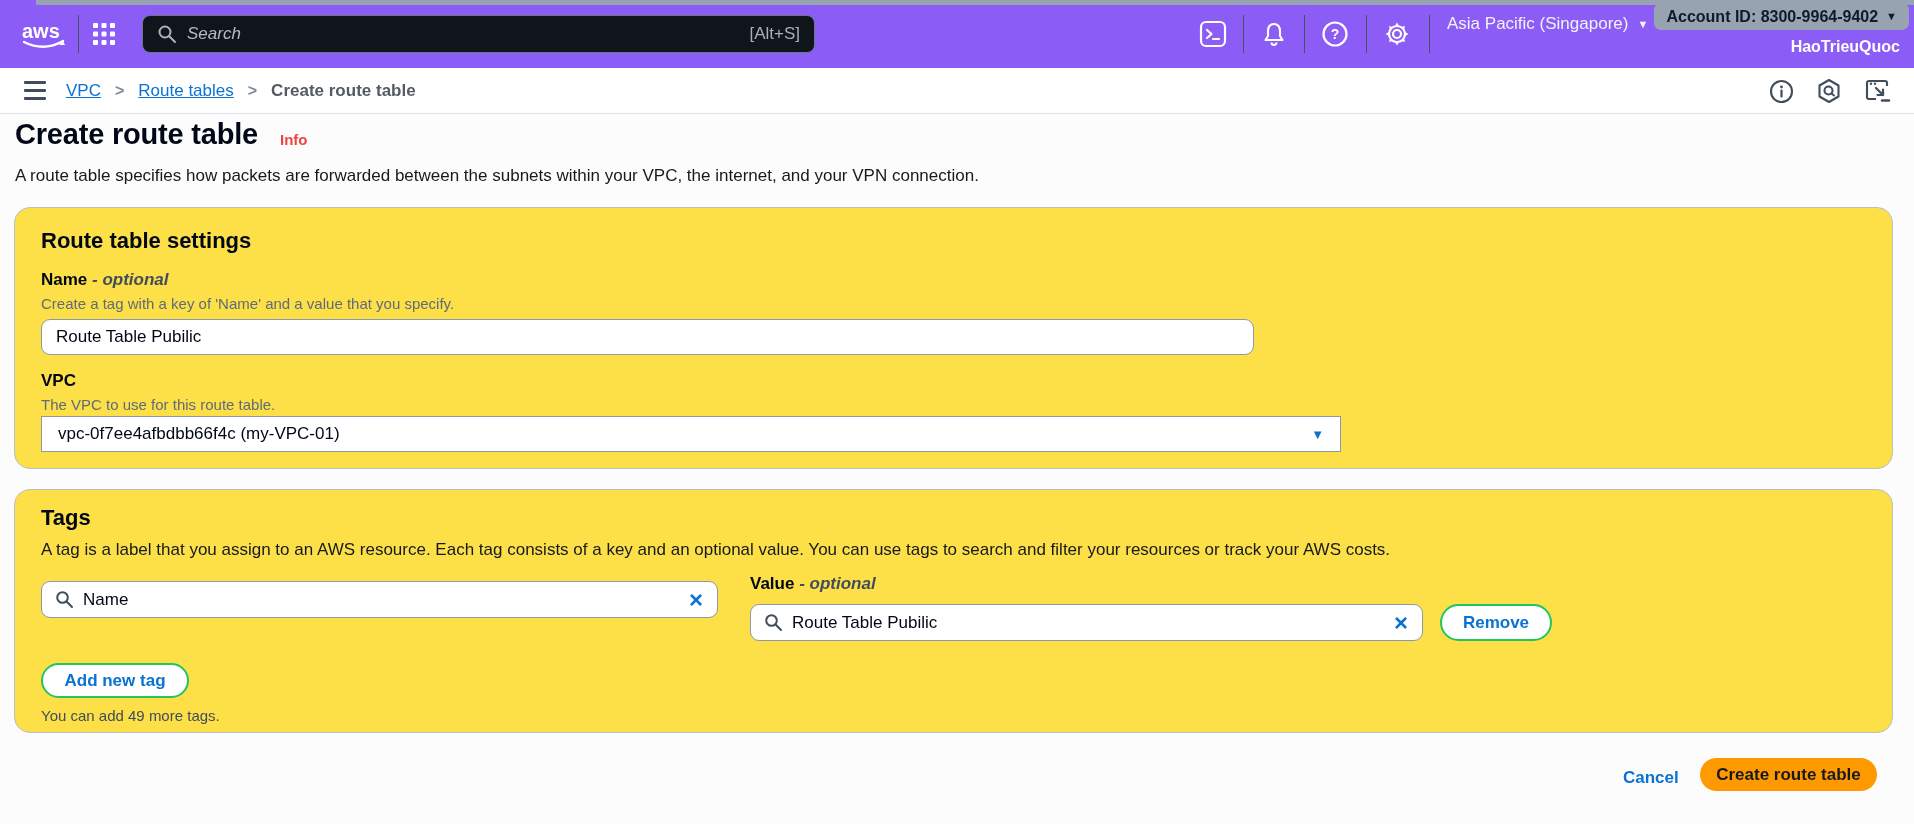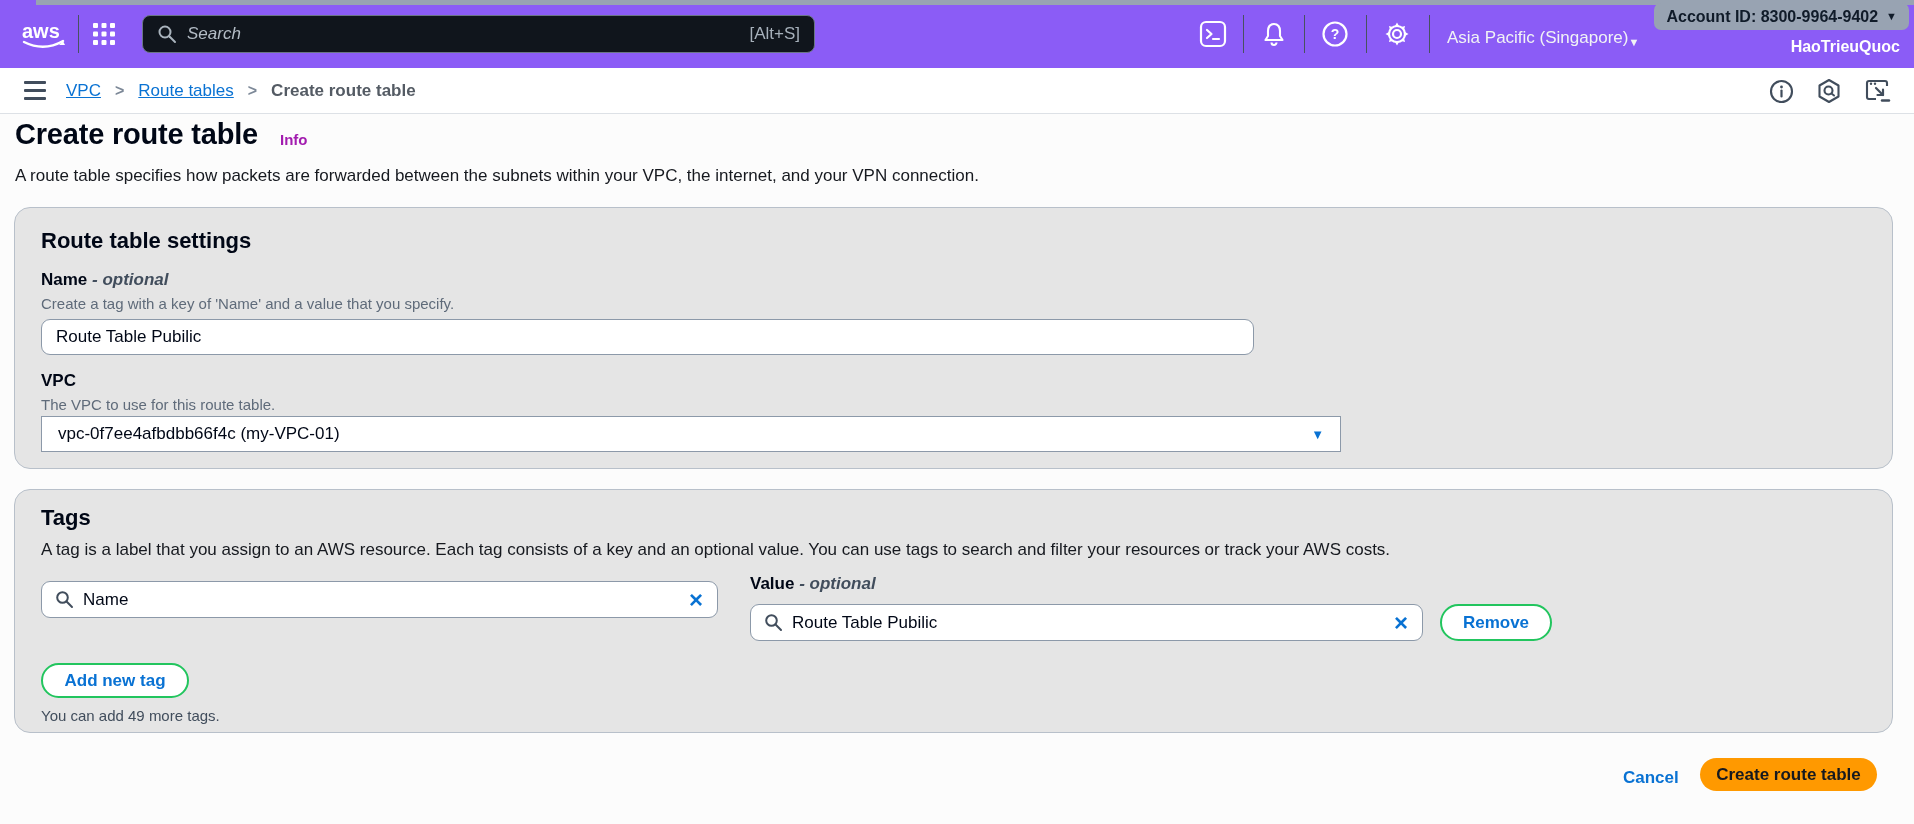--- a/index.html
+++ b/index.html
@@ -22,21 +22,21 @@
   .grid-icon { position:absolute; left:92px; top:22px; }
   .search-box {
     position:absolute; left:142px; top:15px; width:673px; height:38px;
     background:#10151c; border:1px solid #6b7686; border-radius:8px;
     display:flex; align-items:center; padding:0 14px; gap:10px;
   }
   .search-placeholder { color:#b3bcc5; font-style:italic; font-size:17px; flex:1; }
   .search-shortcut { color:#a6b0ba; font-size:17px; }
   .hdr-icon { position:absolute; top:0; height:68px; display:flex; align-items:center; justify-content:center; width:40px; cursor:pointer; }
   .region {
-    position:absolute; left:1447px; top:0; height:48px; display:flex; align-items:flex-end; 
+    position:absolute; left:1447px; top:0; height:48px; display:flex; align-items:center; gap:9px;
     color:#f1f3f5; font-size:17px; cursor:pointer;
   }
   .caret { font-size:11px; line-height:1; }
   .account-box {
     position:absolute; right:5px; top:3px; height:27px; padding:0 12px;
     background:#98a3b2; border-radius:7px; display:flex; align-items:center; gap:8px;
     color:#101b29; font-size:16px; font-weight:700; z-index:6; cursor:pointer;
   }
   .username { position:absolute; right:14px; top:38px; color:#ffffff; font-size:16px; font-weight:700; }
   
@@ -48,25 +48,25 @@
   .hamburger { margin-left:24px; width:22px; display:flex; flex-direction:column; gap:5px; cursor:pointer; }
   .hamburger span { display:block; height:3px; background:#414d5c; border-radius:1px; }
   .crumbs { display:flex; align-items:center; gap:14px; margin-left:20px; font-size:17px; }
   .crumb-link { color:#0972d3; text-decoration:underline; cursor:pointer; }
   .crumb-sep { color:#7d8998; font-size:16px; font-weight:700; }
   .crumb-current { color:#545b64; font-weight:700; }
   .crumb-icons { position:absolute; right:22px; top:0; height:46px; display:flex; align-items:center; gap:22px; }
   .crumb-icons .ic { cursor:pointer; display:flex; align-items:center; }
   
   .page-title { position:absolute; left:15px; top:118px; font-size:29px; font-weight:700; letter-spacing:-0.2px; }
-  .info-link { position:absolute; left:280px; top:131px; font-size:15px; font-weight:700; color:#a21caf; cursor:pointer; }
+  .info-link { position:absolute; left:280px; top:131px; font-size:15px; font-weight:700; color:#ef4444; cursor:pointer; }
   .page-desc { position:absolute; left:15px; top:166px; font-size:17px; color:#16191f; }
   
   .card {
-    position:absolute; left:14px; width:1879px; background:#e5e5e5;
+    position:absolute; left:14px; width:1879px; background:#fde047;
     border:1px solid #b8c0ca; border-radius:16px; padding:0 26px;
   }
   .card1 { top:207px; height:262px; }
   .card2 { top:489px; height:244px; }
   .card h2 { font-size:22px; font-weight:700; }
   .card1 h2 { margin-top:20px; }
   .card2 h2 { margin-top:15px; }
   .field-label { font-size:17px; font-weight:700; margin-top:16px; }
   .optional { font-style:italic; color:#414d5c; }
   .field-desc { font-size:15px; color:#5f6b7a; margin-top:5px; }

